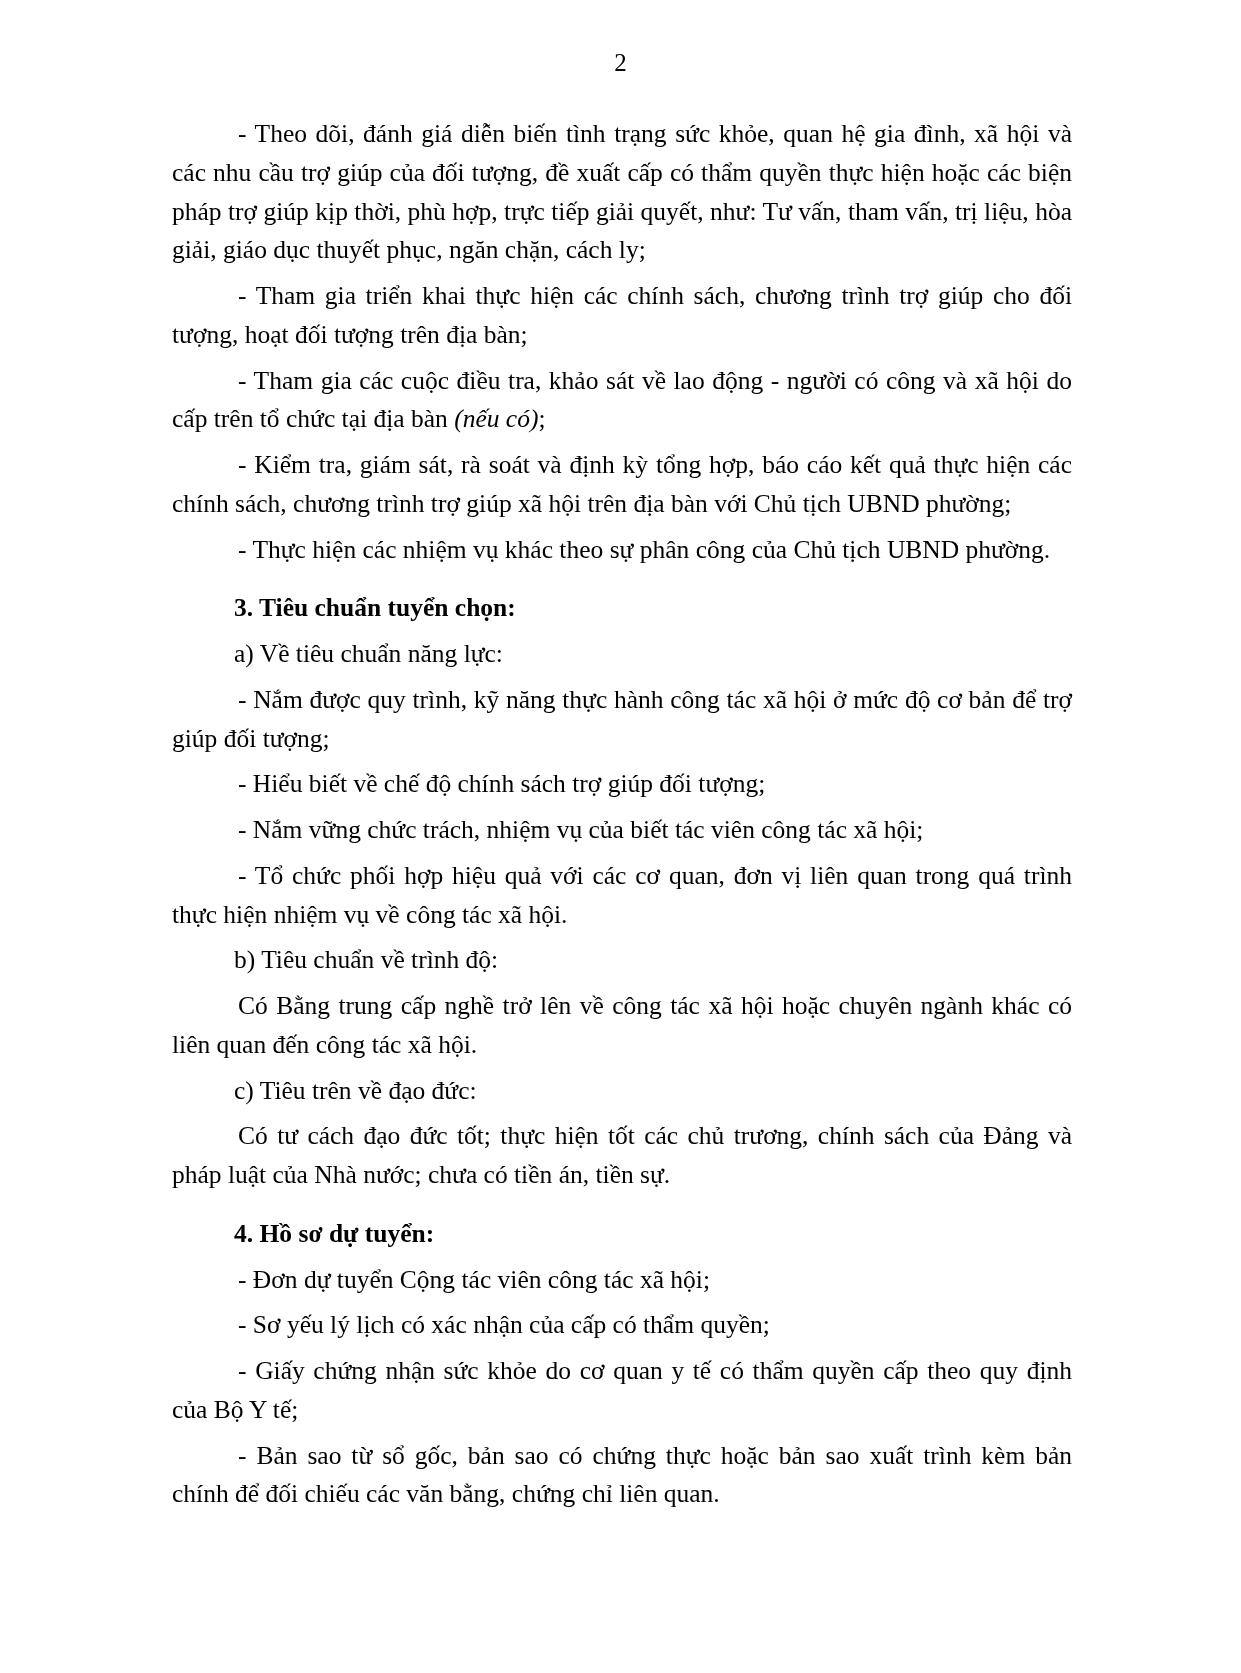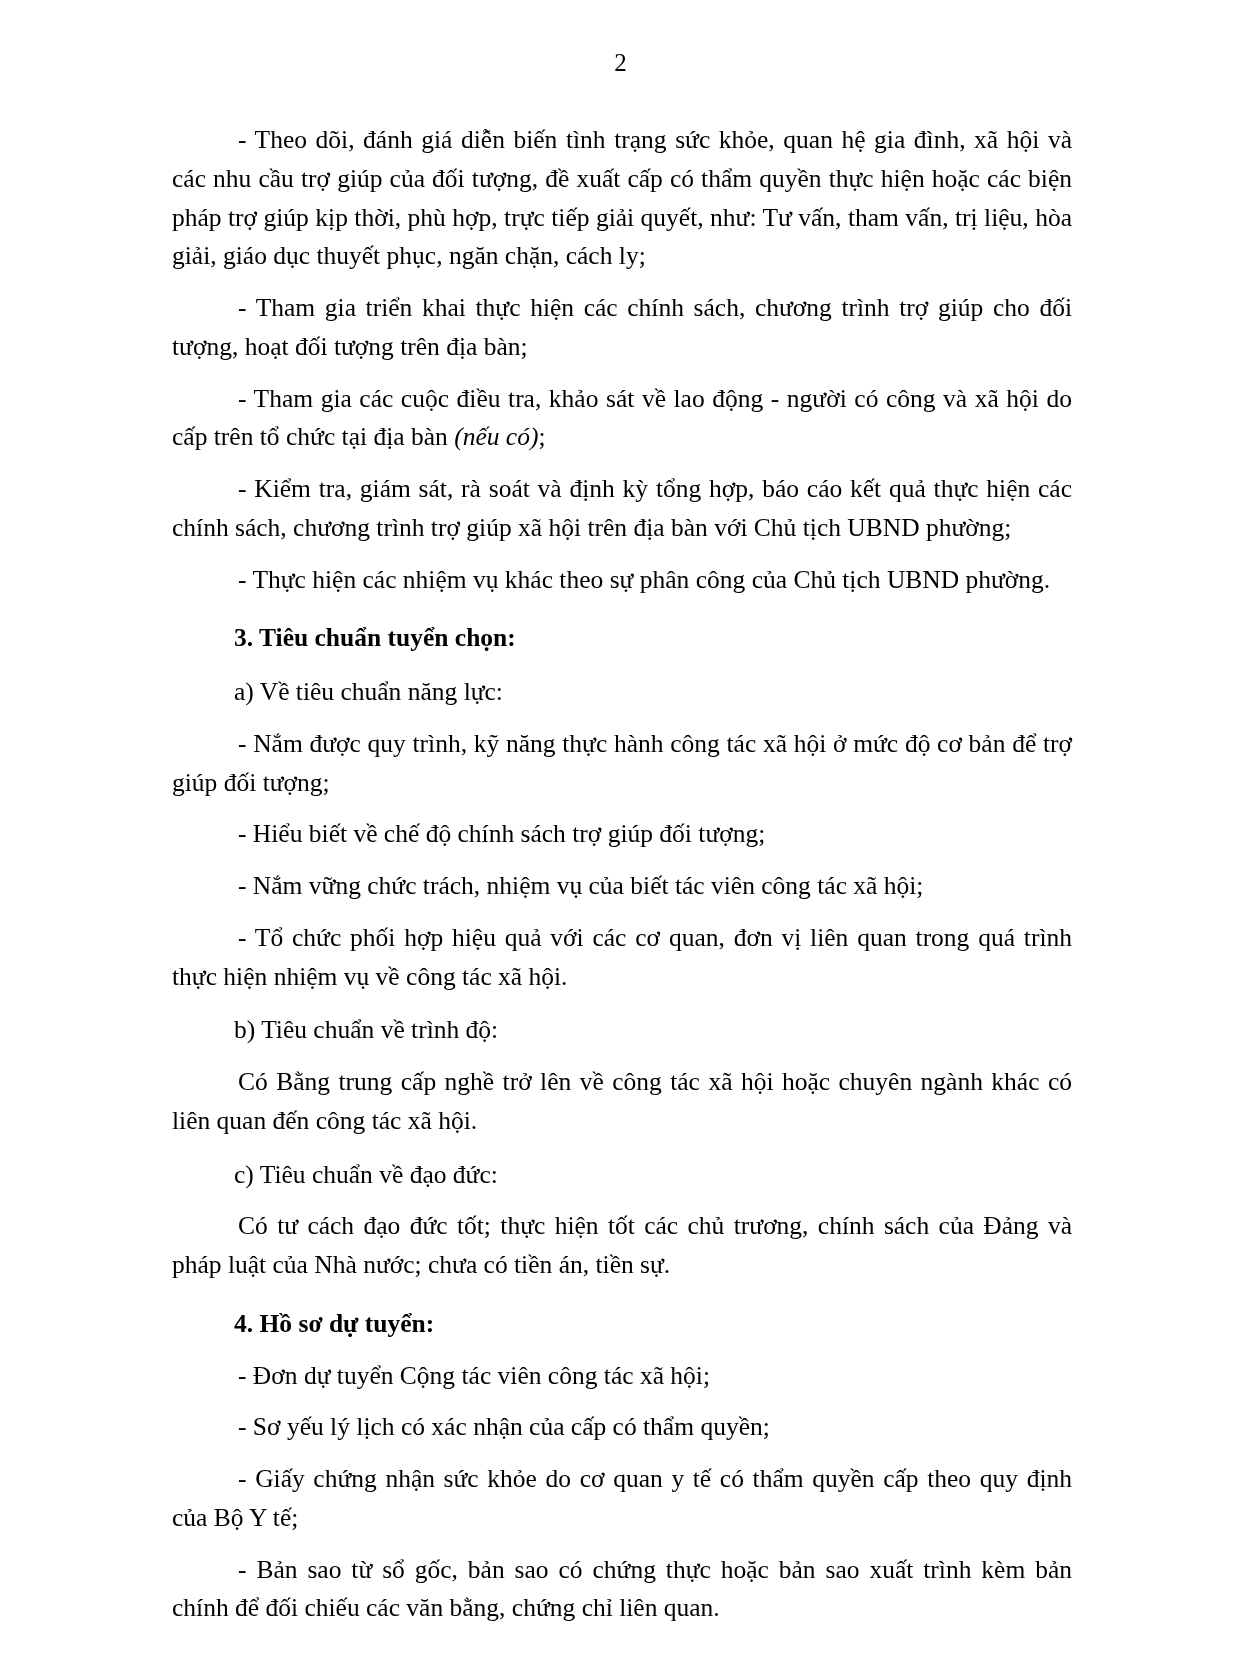--- a/index.html
+++ b/index.html
@@ -37,30 +37,30 @@
   p {
     margin: 0 0 0 0;
     font-size: 25.5px;
     line-height: 1.52;
     text-align: justify;
     text-justify: inter-word;
     text-indent: 66px;
     hyphens: none;
   }
   p.spaced {
-    margin-top: 13px;
+    margin-top: 7px;
   }
   p.heading {
     font-weight: bold;
     text-indent: 62px;
     margin-top: 20px;
   }
   p.sub {
     text-indent: 62px;
-    margin-top: 15px;
+    margin-top: 7px;
   }
   .ital {
     font-style: italic;
   }
 </style>
 </head>
 <body>
 
 <div class="page">
 
@@ -80,21 +80,21 @@
     <p class="sub">a) Về tiêu chuẩn năng lực:</p>
 
     <p class="spaced">- Nắm được quy trình, kỹ năng thực hành công tác xã hội ở mức độ cơ bản để trợ giúp đối tượng;</p>
     <p class="spaced">- Hiểu biết về chế độ chính sách trợ giúp đối tượng;</p>
     <p class="spaced">- Nắm vững chức trách, nhiệm vụ của biết tác viên công tác xã hội;</p>
     <p class="spaced">- Tổ chức phối hợp hiệu quả với các cơ quan, đơn vị liên quan trong quá trình thực hiện nhiệm vụ về công tác xã hội.</p>
 
     <p class="sub">b) Tiêu chuẩn về trình độ:</p>
     <p class="spaced">Có Bằng trung cấp nghề trở lên về công tác xã hội hoặc chuyên ngành khác có liên quan đến công tác xã hội.</p>
 
-    <p class="sub">c) Tiêu chuẩn về đạo đức:</p>
+    <p class="sub">c) Tiêu trên về đạo đức:</p>
     <p class="spaced">Có tư cách đạo đức tốt; thực hiện tốt các chủ trương, chính sách của Đảng và pháp luật của Nhà nước; chưa có tiền án, tiền sự.</p>
 
     <p class="heading">4. Hồ sơ dự tuyển:</p>
 
     <p class="spaced">- Đơn dự tuyển Cộng tác viên công tác xã hội;</p>
     <p class="spaced">- Sơ yếu lý lịch có xác nhận của cấp có thẩm quyền;</p>
     <p class="spaced">- Giấy chứng nhận sức khỏe do cơ quan y tế có thẩm quyền cấp theo quy định của Bộ Y tế;</p>
     <p class="spaced">- Bản sao từ sổ gốc, bản sao có chứng thực hoặc bản sao xuất trình kèm bản chính để đối chiếu các văn bằng, chứng chỉ liên quan.</p>
 
   </div>

